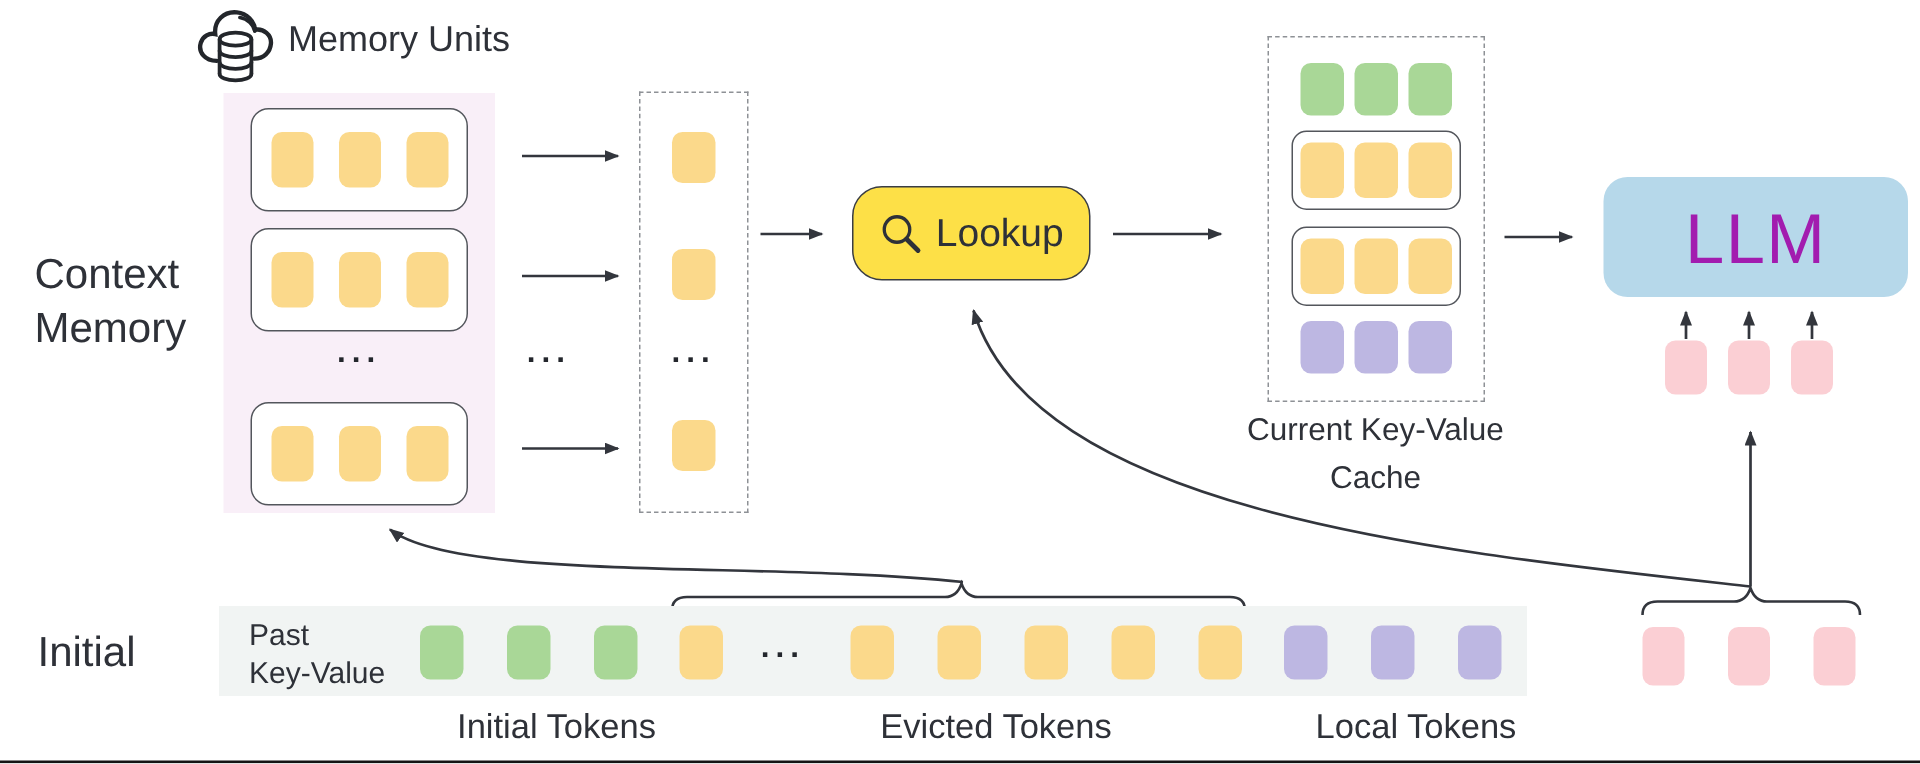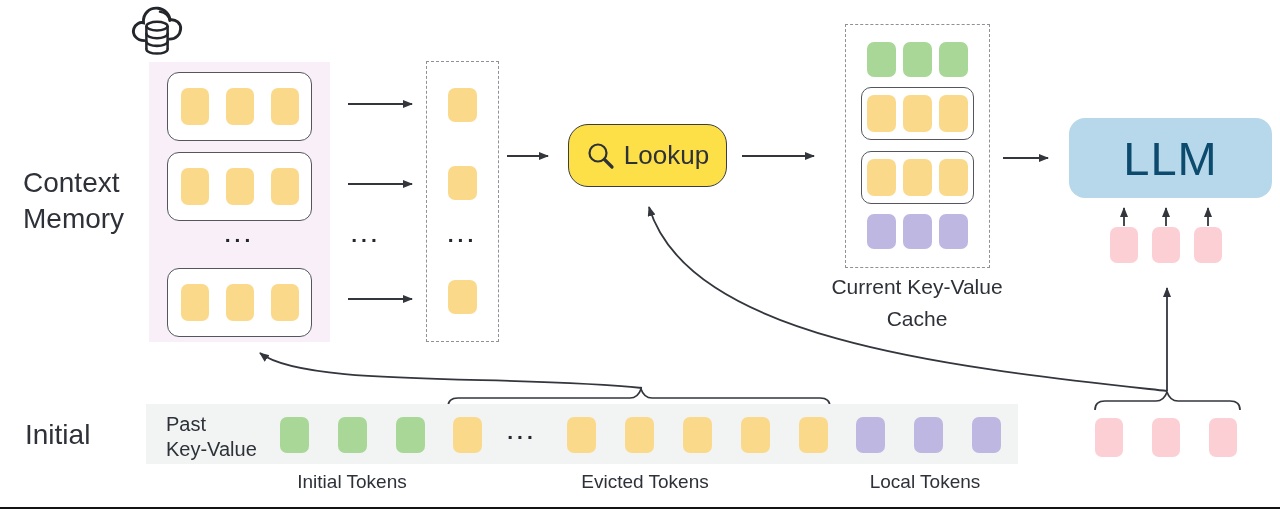--- a/index.html
+++ b/index.html
@@ -29,21 +29,21 @@
   .kv-box{left:845px;top:24px;width:145px;height:244px;border:1.6px dashed #8E9196;box-sizing:border-box;}
   .kv-row{position:absolute;left:0;width:100%;display:flex;justify-content:center;gap:7px;}
   .kv-row .token{width:29px;height:35px;}
   .kv-boxed{position:absolute;left:15px;width:113px;height:53px;background:#fff;border:1.3px solid #53565C;
     border-radius:10px;display:flex;align-items:center;justify-content:center;gap:7px;box-sizing:border-box;}
   .kv-boxed .token{width:29px;height:37px;}
 
   
   .llm-box{left:1069px;top:118px;width:203px;height:80px;background:var(--llm-blue,#B6D8EA);
     border-radius:16px;display:flex;align-items:center;justify-content:center;
-    font-size:47px;color:#0c4a6e;letter-spacing:1px;}
+    font-size:47px;color:#a21caf;letter-spacing:1px;}
   .llm-tokens{left:1110px;top:227px;display:flex;gap:14px;}
   .llm-tokens .token{width:28px;height:36px;}
 
   
   .strip{left:146px;top:404px;width:872px;height:60px;background:var(--strip-bg,#F1F4F3);}
   .past-label{left:166px;top:412px;font-size:20px;line-height:1.24;}
   .tok-group{display:flex;gap:29px;}
   .tok-group .token{width:29px;height:36px;}
   .g-initial{left:280px;top:417px;}
   .g-evicted-head{left:453px;top:417px;}
@@ -51,21 +51,21 @@
   .g-local{left:856px;top:417px;}
   .g-current{left:1095px;top:418px;}
   .g-current .token{width:28px;height:39px;}
 
   
   .ctx-label{left:23px;top:165px;font-size:28px;line-height:1.3;}
   .inputs-label{left:25px;top:419px;font-size:28px;}
   .mem-title{left:192px;top:13px;font-size:24px;}
   .rep-title{left:372px;top:4px;width:181px;text-align:center;font-size:22px;line-height:1.32;}
   .kv-label{left:817px;top:271px;width:200px;text-align:center;font-size:21px;line-height:1.5;}
-  .blabel{position:absolute;top:471px;transform:translateX(-50%);font-size:19px;white-space:nowrap;}
+  .blabel{position:absolute;top:471px;transform:translateX(-50%);font-size:23px;white-space:nowrap;margin-left:19px;}
   .dots{font-weight:700;font-size:21px;letter-spacing:4px;color:#23262C;line-height:1;text-align:center;}
 
   .overlay{position:absolute;left:0;top:0;pointer-events:none;}
   .bottom-rule{left:0;bottom:0;width:1280px;height:2px;background:#141414;}
 </style>
 </head>
 <body>
 
 <div class="canvas">
 
@@ -96,20 +96,21 @@
   </svg>
 
   <svg class="abs" style="left:130px;top:1px" viewBox="0 0 56 58" width="54" height="56">
     <path d="M15,41 C 7,41 2,35 4,28.5 C 5.5,24 10,21.5 14,22.5 C 13,13.5 20,6.5 29,7.5 C 36,8.3 41,13.5 41.5,19.5 C 47.5,18.5 53,23 52.5,29 C 52,35 47.5,39.5 41,39.5" fill="none" stroke="#23262B" stroke-width="3" stroke-linecap="round"></path>
     <path d="M31,11 C 36.5,12 40.5,16 41.3,20.5" fill="none" stroke="#23262B" stroke-width="2.4" stroke-linecap="round"></path>
     <path d="M17,26 L17,50 A 11,4.5 0 0 0 39,50 L39,26 Z" fill="#fff" stroke="none"></path>
     <ellipse cx="28" cy="26" rx="11" ry="4.5" fill="#fff" stroke="#23262B" stroke-width="2.6"></ellipse>
     <path d="M17,26 V50 M39,26 V50" stroke="#23262B" stroke-width="2.6" fill="none"></path>
     <path d="M17,50 A 11,4.5 0 0 0 39,50 M17,34 A 11,4.5 0 0 0 39,34 M17,42 A 11,4.5 0 0 0 39,42" stroke="#23262B" stroke-width="2.6" fill="none" stroke-linecap="round"></path>
   </svg>
+  <div class="abs mem-title">Memory Units</div>
 
   <div class="abs ctx-label">
     <div>Context</div>
     <div>Memory</div>
   </div>
   <div class="abs inputs-label">Initial</div>
 
   <div class="abs memory-panel">
     <div class="unit-box" style="top:10px">
         <div class="token" style="background: rgb(251, 217, 139);"></div>

